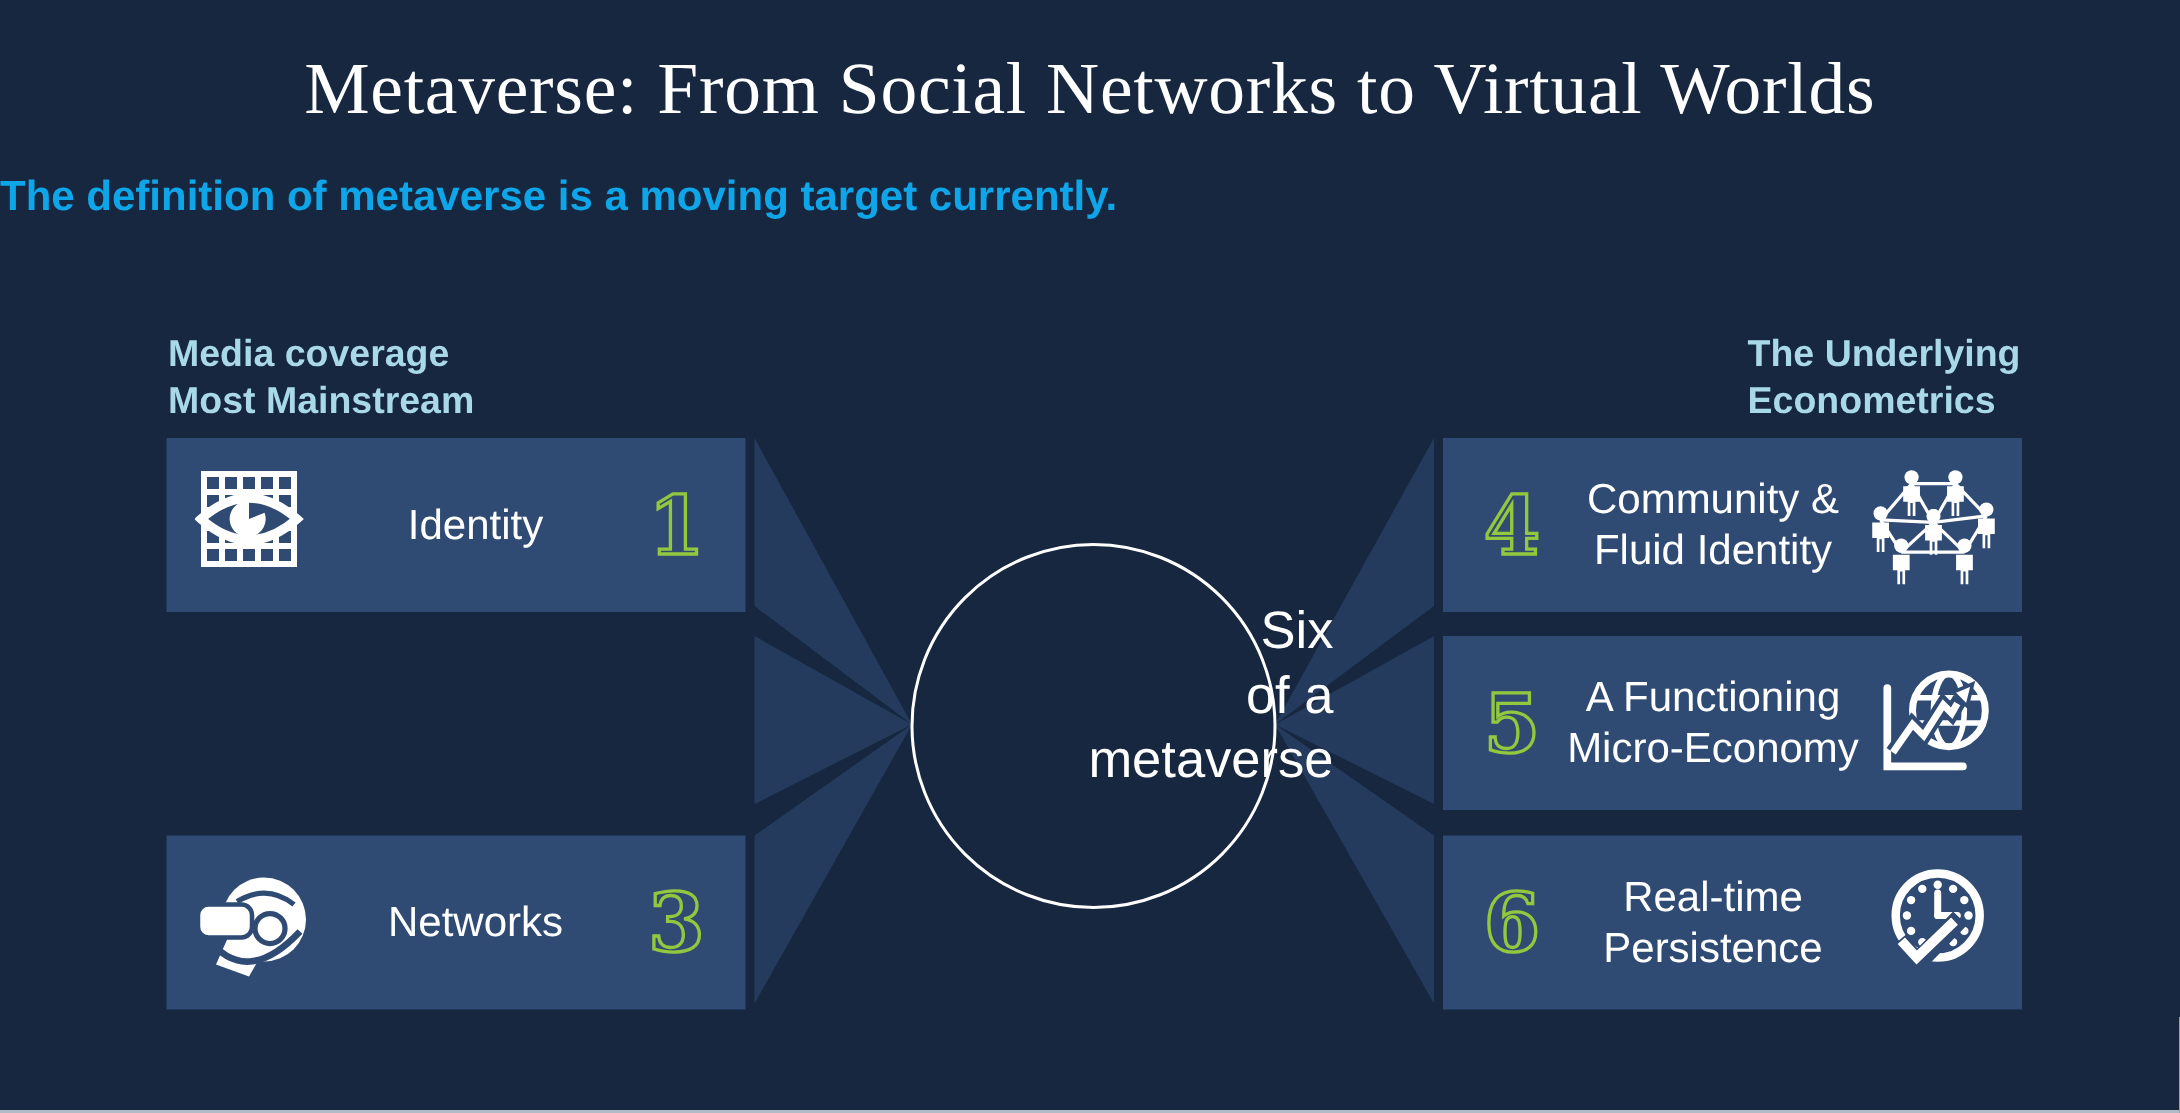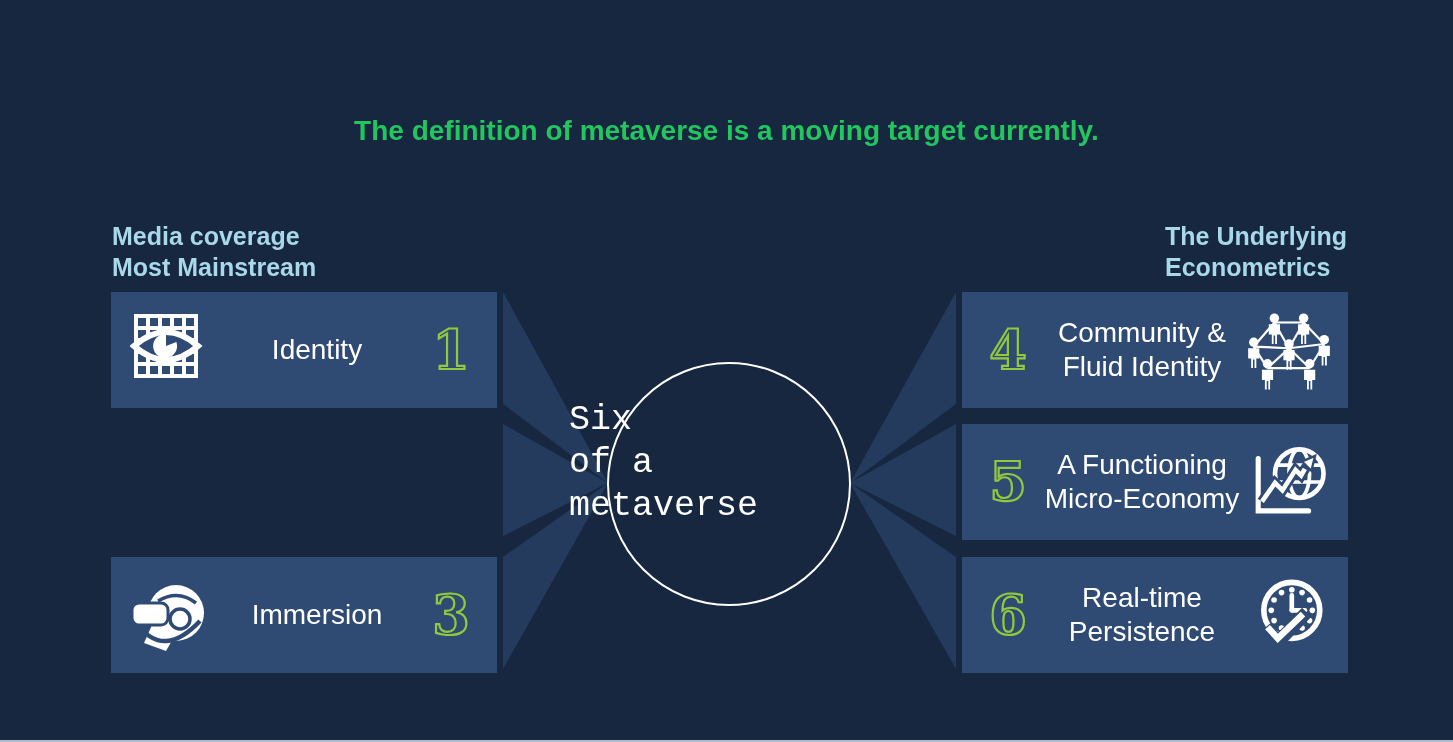--- a/index.html
+++ b/index.html
@@ -9,21 +9,21 @@
     font-family:"Liberation Sans", sans-serif;
   }
   .decor{position:absolute;left:0;top:0;}
   .page-title{
     position:absolute;top:30px;left:0;width:100%;margin:0;
     text-align:center;color:#FFFFFF;font-weight:400;
     font-family:"Liberation Serif", serif;font-size:49px;letter-spacing:.5px;
   }
   .page-subtitle{
     position:absolute;top:115px;left:0;width:100%;
-    text-align:center;color:#22c55e;font-weight:700;font-size:28px;
+    color:#0ea5e9;font-weight:700;font-size:28px;
   }
   .col-header{
     position:absolute;top:221px;color:#A9D8E8;font-weight:700;
     font-size:25px;line-height:31px;
   }
   .col-header.left{left:112px;text-align:left;}
   .col-header.right{right:106px;text-align:left;}
   .card{
     position:absolute;width:386px;height:116px;background:#2F4B74;
     display:flex;align-items:center;box-sizing:border-box;
@@ -36,22 +36,22 @@
     flex:1;text-align:center;color:#FFFFFF;font-size:28px;line-height:34px;
   }
   .card .num{
     flex:0 0 auto;width:60px;text-align:center;
     font-family:"DejaVu Serif", serif;font-weight:700;font-size:54px;
     color:#92C83E;-webkit-text-fill-color:transparent;
     -webkit-text-stroke:2.2px #92C83E;
   }
   .circle-label{
     position:absolute;left:569px;top:399px;width:320px;
-    text-align:left;color:#FFFFFF;
-    font-family:Liberation Mono, monospace;font-size:35px;line-height:43px;
+    text-align:right;color:#FFFFFF;
+    font-family:Liberation Sans, sans-serif;font-size:35px;line-height:43px;
   }
   .bottom-edge{
     position:absolute;left:0;bottom:0;width:100%;height:2px;
     background:#CDD6E0;opacity:.85;
   }
 </style>
 </head>
 <body>
 
 <div class="stage">
@@ -59,20 +59,21 @@
   <svg class="decor" width="1453" height="742" viewBox="0 0 1453 742">
     <polygon points="503,292 503,404 608,483" fill="#243B5E"></polygon>
     <polygon points="503,424 503,536 608,483" fill="#243B5E"></polygon>
     <polygon points="503,557 503,669 608,483" fill="#243B5E"></polygon>
     <polygon points="956,292 956,404 850,483" fill="#243B5E"></polygon>
     <polygon points="956,424 956,536 850,483" fill="#243B5E"></polygon>
     <polygon points="956,557 956,669 850,483" fill="#243B5E"></polygon>
     <circle cx="729" cy="484" r="121" fill="none" stroke="#FFFFFF" stroke-width="2"></circle>
   </svg>
 
+  <h1 class="page-title">Metaverse: From Social Networks to Virtual Worlds</h1>
   <div class="page-subtitle">The definition of metaverse is a moving target currently.</div>
 
   <div class="col-header left">
     <div>Media coverage</div>
     <div>Most Mainstream</div>
   </div>
 
   <div class="col-header right">
     <div>The Underlying</div>
     <div>Econometrics</div>
@@ -108,21 +109,21 @@
       <svg width="80" height="80" viewBox="0 0 80 80">
         <circle cx="46" cy="38" r="28" fill="#FFFFFF"></circle>
         <polygon points="22,50 14,68 36,76 44,62" fill="#FFFFFF"></polygon>
         <path d="M28 26 Q48 14 66 28" stroke="#2F4B74" stroke-width="3.5" fill="none"></path>
         <circle cx="50" cy="44" r="10" fill="#FFFFFF" stroke="#2F4B74" stroke-width="3.5"></circle>
         <path d="M8 50 Q34 84 70 46" stroke="#2F4B74" stroke-width="4.5" fill="none"></path>
         <rect x="2" y="28" width="36" height="22" rx="7" fill="#FFFFFF" stroke="#2F4B74" stroke-width="3"></rect>
       </svg>
     </div>
     <div class="label">
-      <span>Immersion</span>
+      <span>Networks</span>
     </div>
     <div class="num">3</div>
   </div>
 
   <div class="card rcol row1">
     <div class="num">4</div>
     <div class="label">
       <span>Community &amp;</span><br>
       <span>Fluid Identity</span>
     </div>

